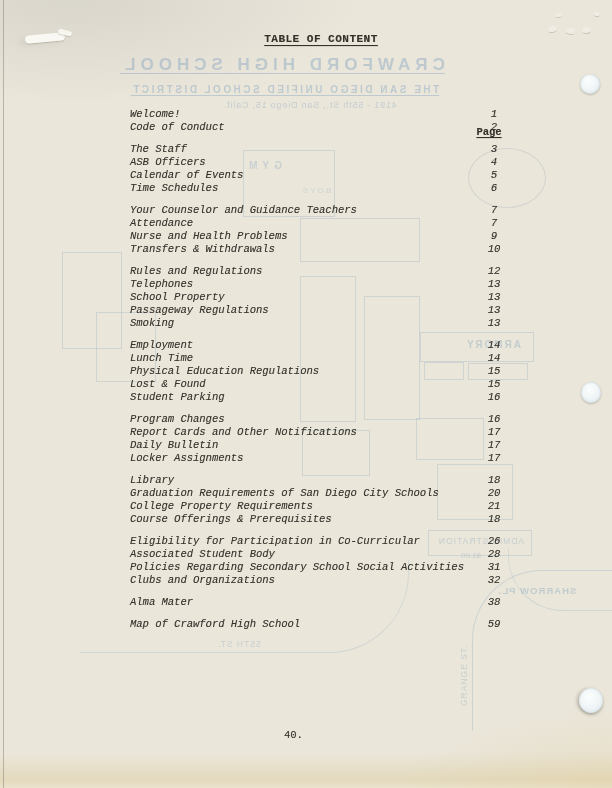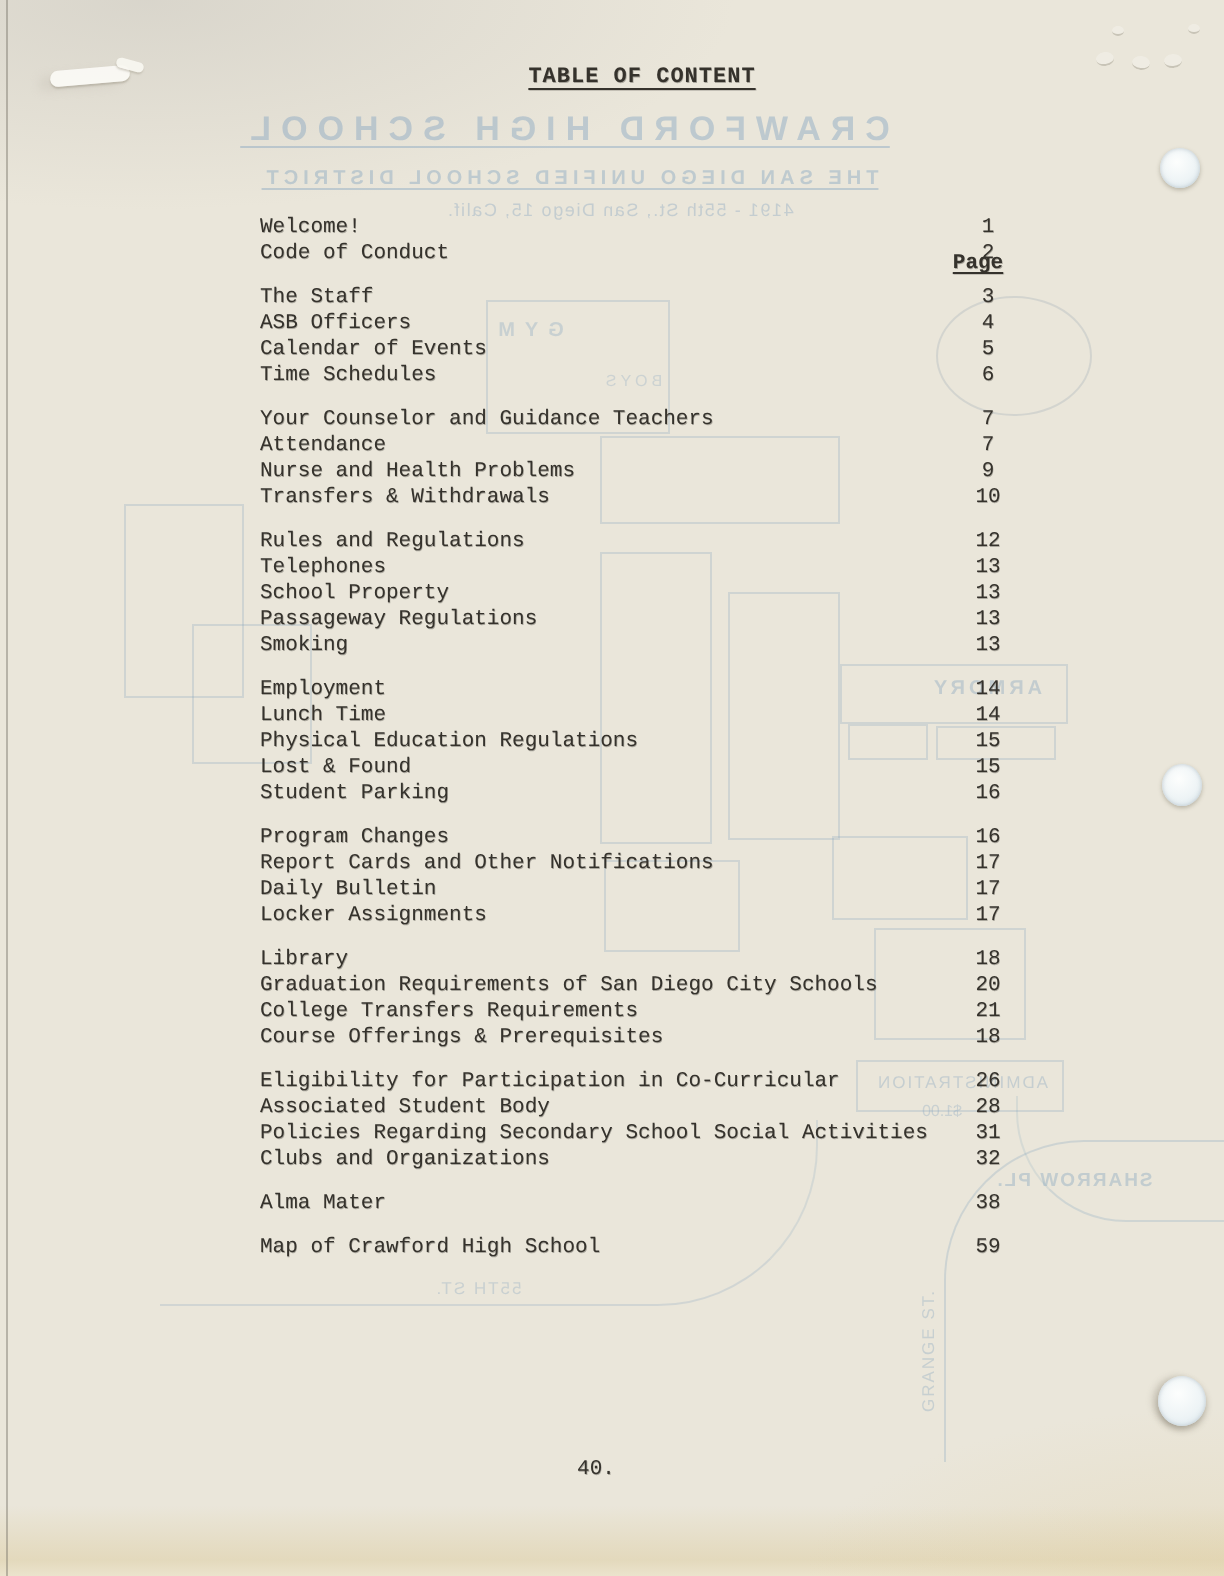--- a/index.html
+++ b/index.html
@@ -83,25 +83,25 @@
   
   .typed{position:relative;z-index:3;
     text-shadow:0.3px 0.3px 0 rgba(53,50,44,0.35);}
   .doc-title{position:absolute;left:30px;top:33px;width:582px;text-align:center;
     font-size:11px;font-weight:bold;letter-spacing:0.5px;
     text-decoration:underline;text-underline-offset:3px;}
   .page-header{position:absolute;left:464px;top:90px;width:50px;text-align:center;
     font-size:10.5px;font-weight:bold;
     text-decoration:underline;text-underline-offset:2px;margin-top:36px;}
   .toc{position:absolute;left:130px;top:108px;width:375px;font-size:10.5px;}
-  .toc-section{margin-bottom:9px;}
+  .toc-section{margin-bottom:9px;font-style:italic;}
   .toc-row{display:flex;justify-content:space-between;height:13px;line-height:13px;}
   .toc-title{white-space:nowrap;}
   .toc-page{width:22px;text-align:center;flex:none;}
-  .footer-num{position:absolute;left:268px;top:729px;width:60px;text-align:center;
+  .footer-num{position:absolute;left:284px;top:729px;width:60px;
     font-size:10.5px;}
 </style>
 </head>
 <body>
 
 <div class="paper">
 
   <div class="edge-line"></div>
   <div class="crease"></div>
   <div class="crease2"></div>
@@ -266,21 +266,21 @@
       <div class="toc-section">
         <div class="toc-row">
           <span class="toc-title">Library</span>
           <span class="toc-page">18</span>
         </div>
         <div class="toc-row">
           <span class="toc-title">Graduation Requirements of San Diego City Schools</span>
           <span class="toc-page">20</span>
         </div>
         <div class="toc-row">
-          <span class="toc-title">College Transfers Requirements</span>
+          <span class="toc-title">College Property Requirements</span>
           <span class="toc-page">21</span>
         </div>
         <div class="toc-row">
           <span class="toc-title">Course Offerings &amp; Prerequisites</span>
           <span class="toc-page">18</span>
         </div>
       </div>
       <div class="toc-section">
         <div class="toc-row">
           <span class="toc-title">Eligibility for Participation in Co-Curricular</span>

